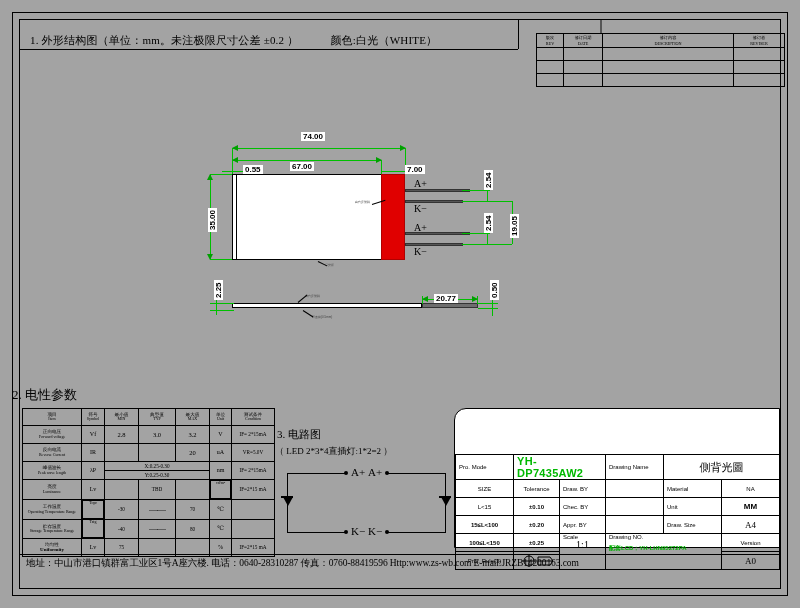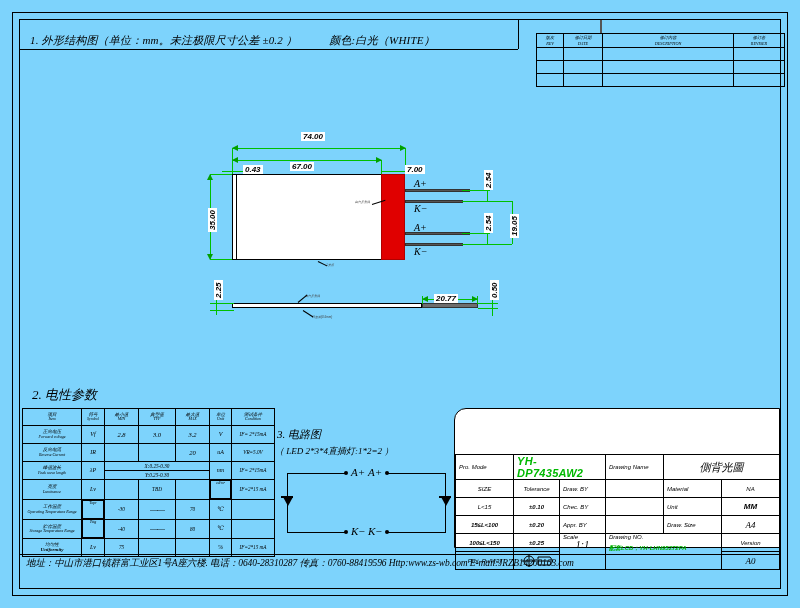--- a/index.html
+++ b/index.html
@@ -8,23 +8,22 @@
     background: #ffffff;
   }
   body {
     font-family: "Liberation Serif", "DejaVu Serif", serif;
     color: #000;
   }
   #page {
     position: relative;
     width: 800px;
     height: 608px;
-    background: #7dd3fc;
+    background: #a3a3a3;
     overflow: hidden;
-    font-style: italic;
   }
   
   .sheet-border-outer {
     position: absolute;
     left: 12px; top: 12px;
     width: 776px; height: 584px;
     border: 1px solid #000;
     box-sizing: border-box;
   }
   .sheet-border-inner {
@@ -182,21 +181,21 @@
     position: absolute;
     left: 422px; top: 303px;
     width: 56px; height: 5px;
     background: #6e6e6e;
     border: 1px solid #333;
     box-sizing: border-box;
   }
   
   .sec2-head {
     position: absolute;
-    left: 32px; top: 386px;
+    left: 12px; top: 386px;
     font-size: 13px;
   }
   
   .param-table {
     position: absolute;
     left: 22px; top: 408px;
     width: 245px;
     border-collapse: collapse;
     table-layout: fixed;
     font-size: 4.4px;
@@ -411,21 +410,21 @@
   <div class="arrow-r" style="left:400px; top:145px;"></div>
   <div class="dim-txt" style="left:301px; top:132px;">74.00</div>
 
   <div class="dim-line dim-h" style="left:232px; top:160px; width:150px;"></div>
   <div class="dim-line dim-v" style="left:381px; top:160px; height:14px;"></div>
   <div class="arrow-l" style="left:232px; top:157px;"></div>
   <div class="arrow-r" style="left:376px; top:157px;"></div>
   <div class="dim-txt" style="left:290px; top:162px;">67.00</div>
 
   <div class="dim-line dim-h" style="left:222px; top:171px; width:22px;"></div>
-  <div class="dim-txt" style="left:243px; top:165px;">0.43</div>
+  <div class="dim-txt" style="left:243px; top:165px;">0.55</div>
 
   <div class="dim-line dim-h" style="left:381px; top:171px; width:26px;"></div>
   <div class="dim-txt" style="left:405px; top:165px;">7.00</div>
 
   <div class="dim-line dim-v" style="left:210px; top:174px; height:86px;"></div>
   <div class="dim-line dim-h" style="left:210px; top:174px; width:24px;"></div>
   <div class="dim-line dim-h" style="left:210px; top:259px; width:24px;"></div>
   <div class="arrow-u" style="left:207px; top:174px;"></div>
   <div class="arrow-d" style="left:207px; top:254px;"></div>
   <div class="dim-txt vert" style="left:208px; top:232px;">35.00</div>

